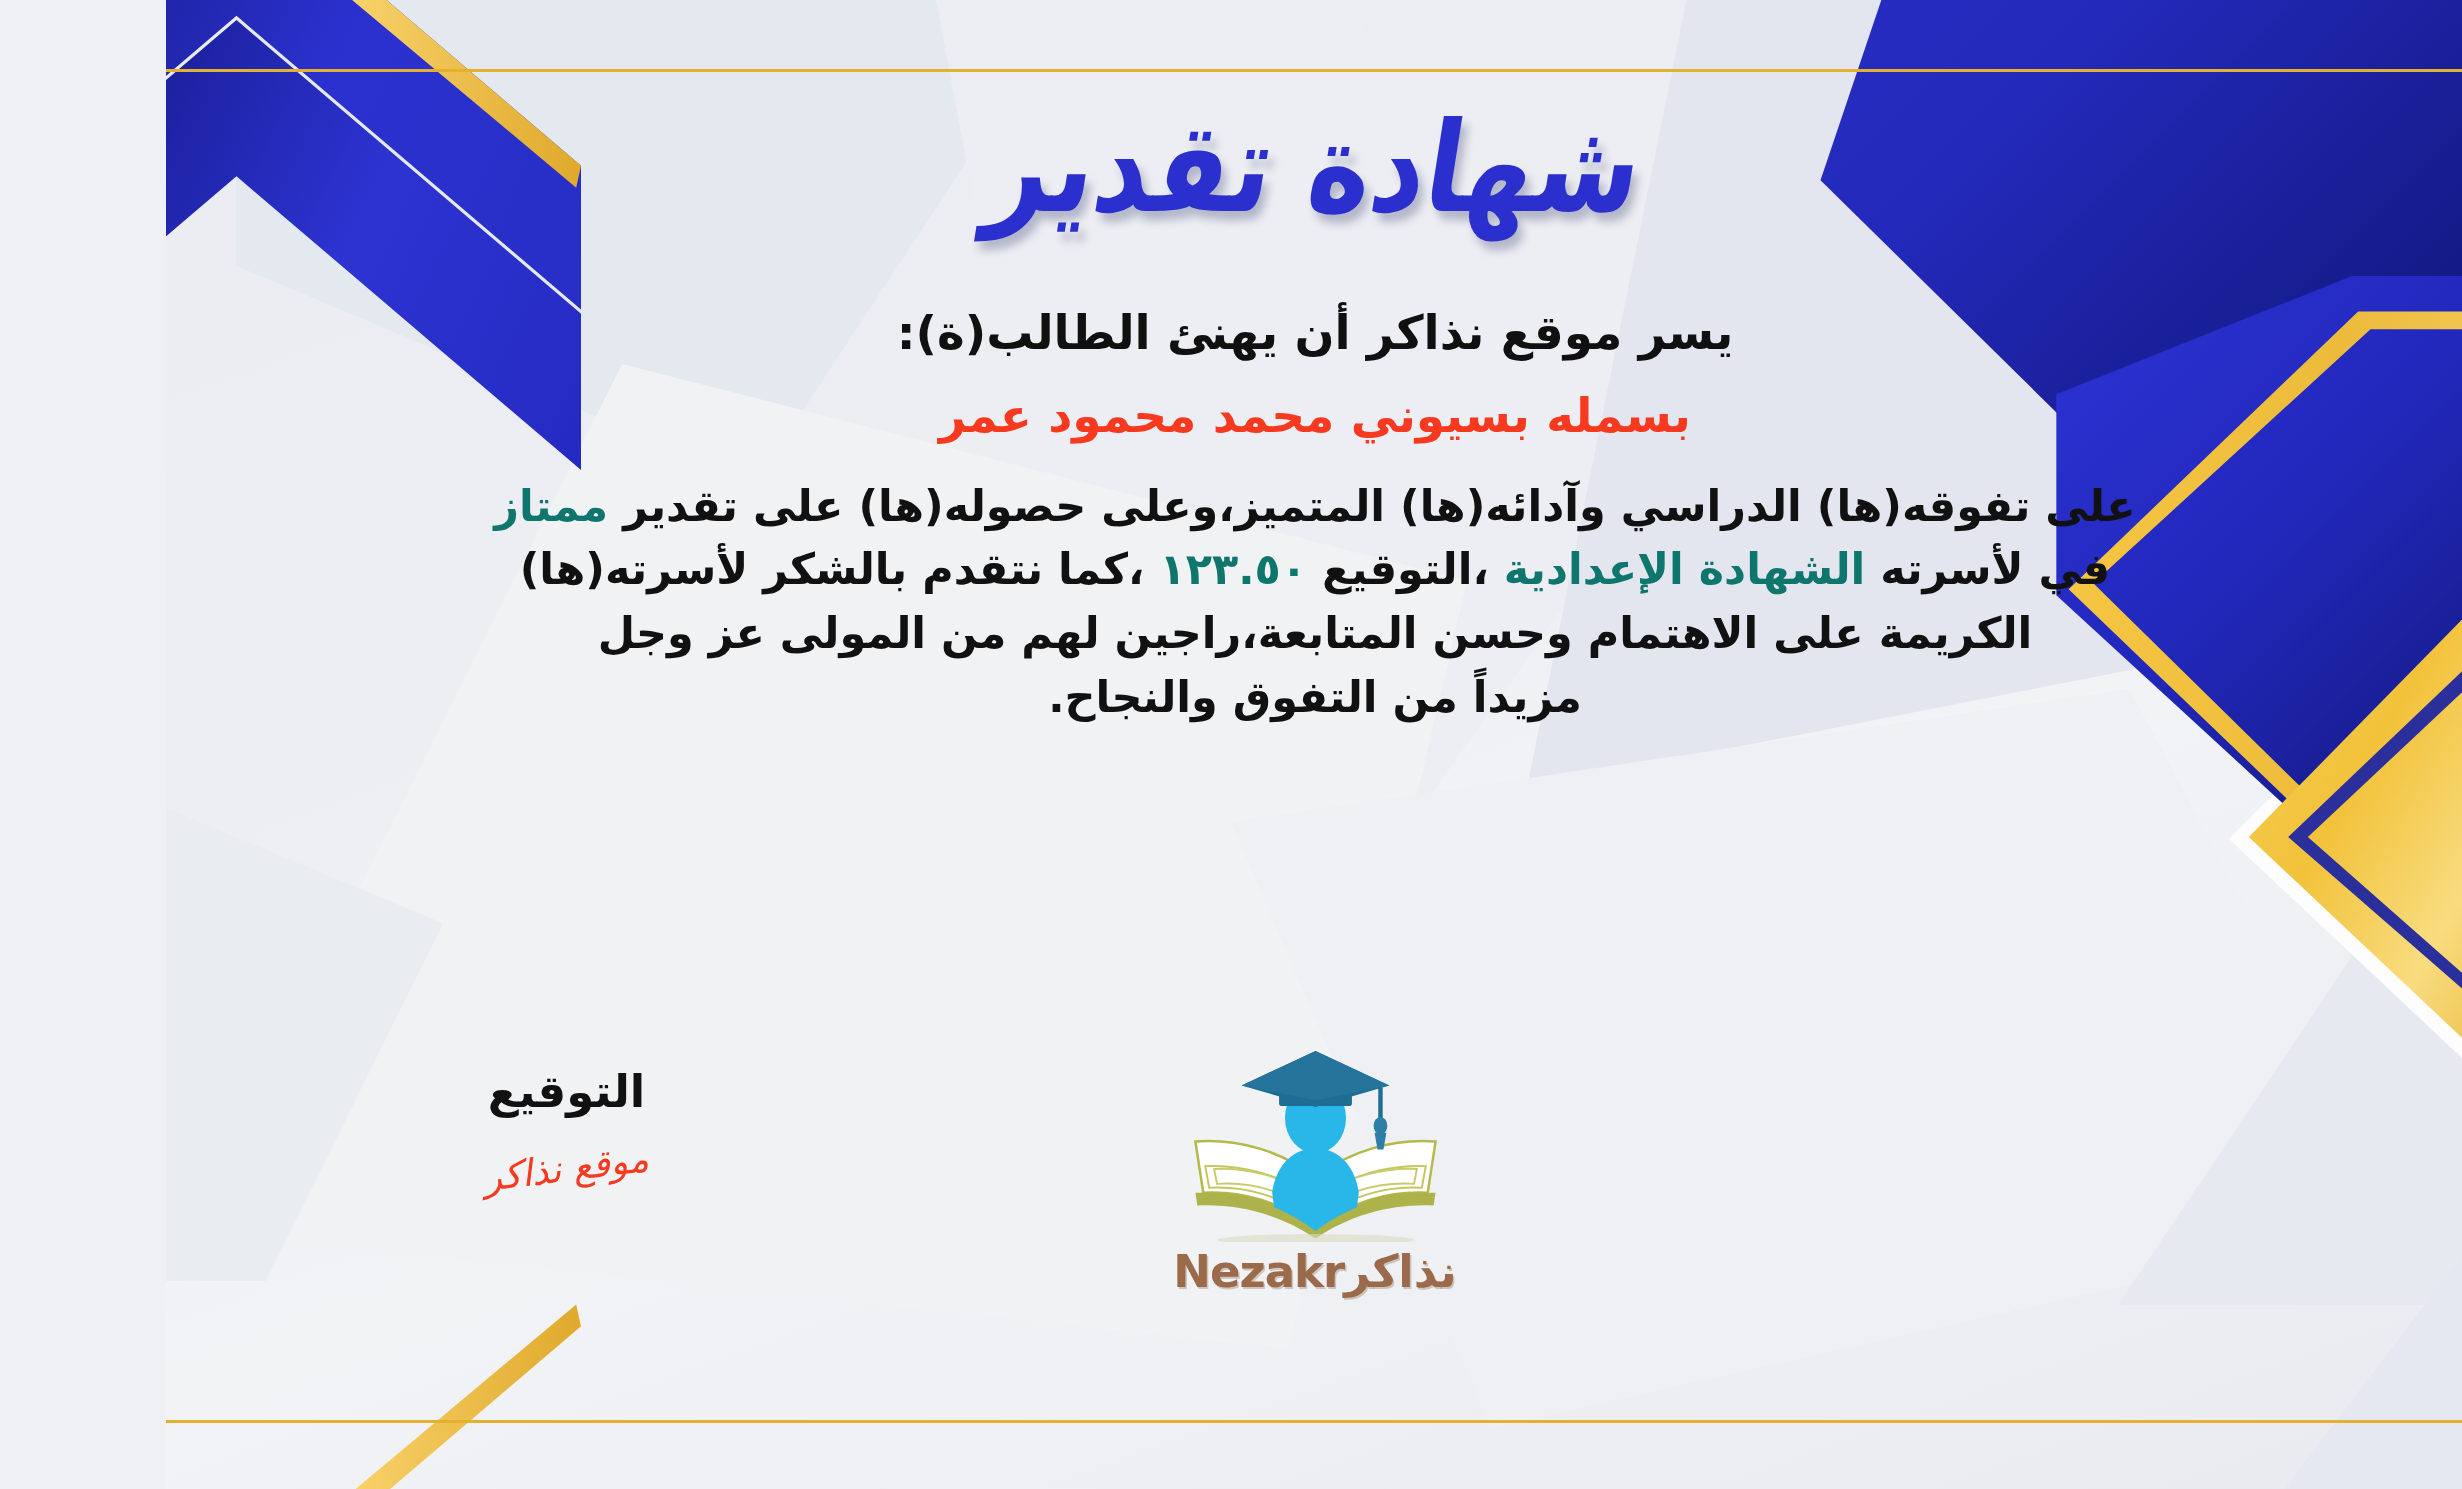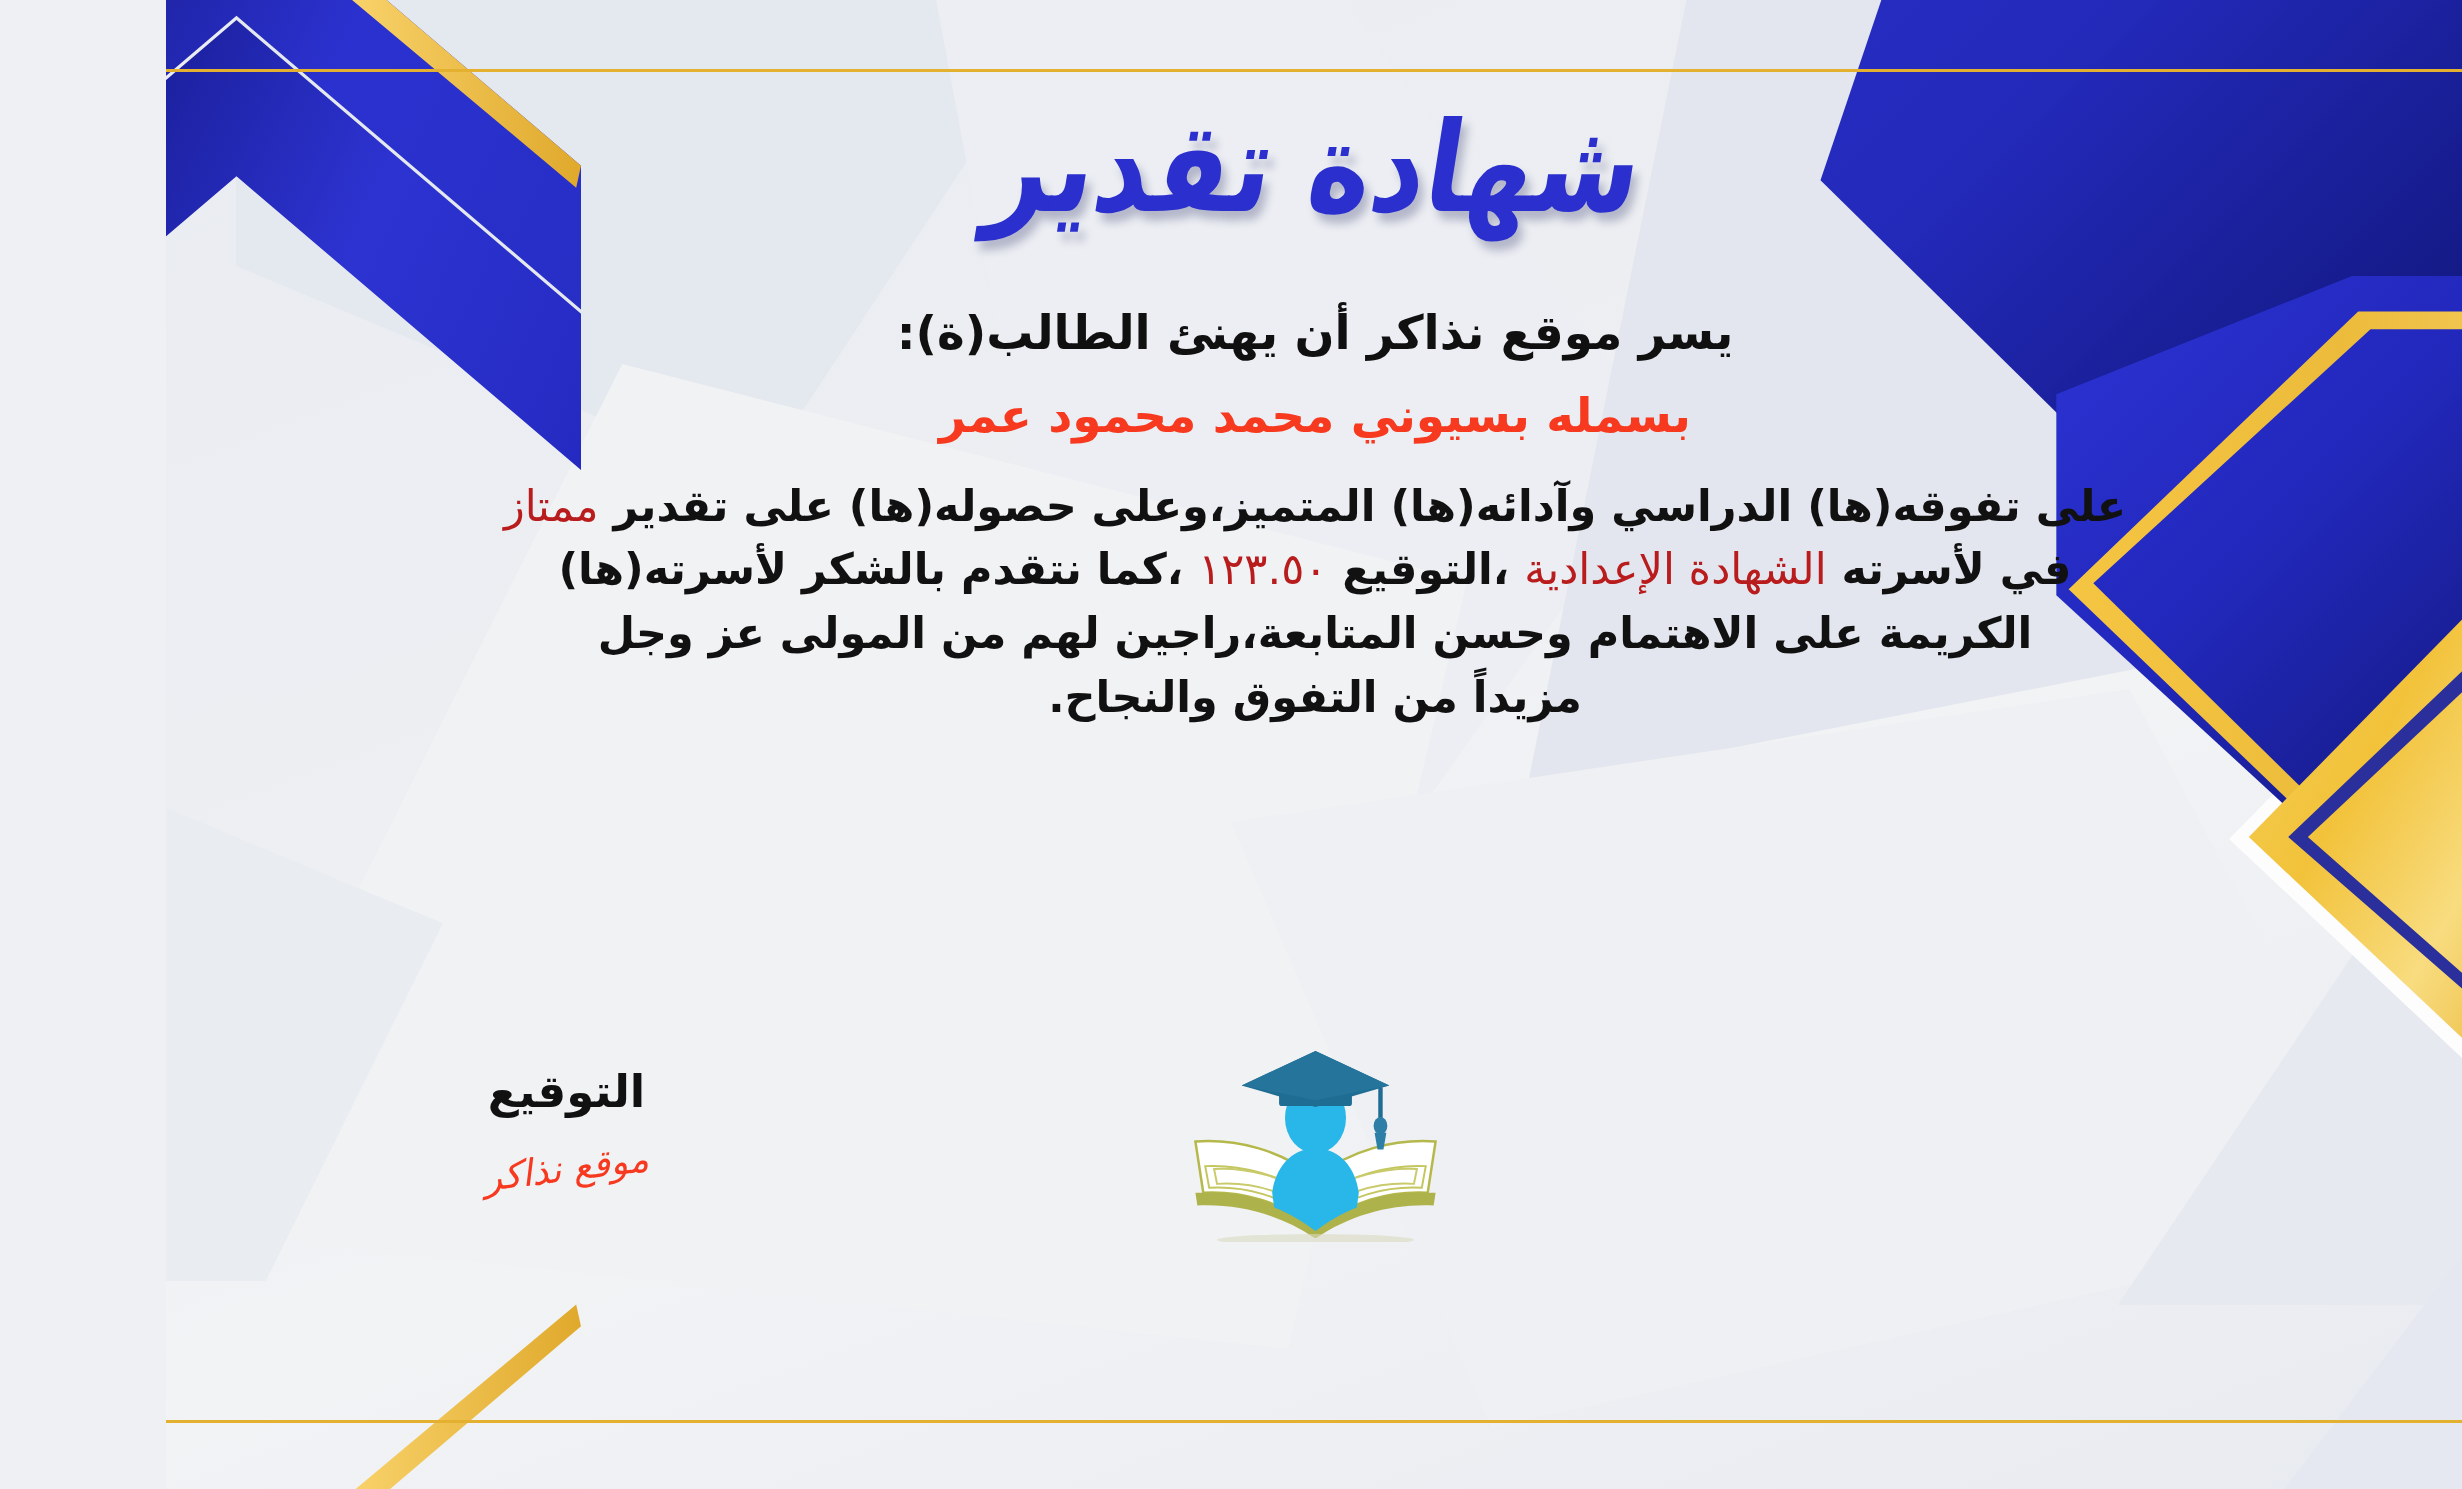--- a/index.html
+++ b/index.html
@@ -186,21 +186,21 @@
     text-align:justify;
     text-align-last:center;
     direction:rtl;
   }
   .para .row { display:block; }
   .row-justified {
     display:flex; justify-content:space-between; align-items:baseline;
     width:100%;
     white-space:nowrap;
   }
-  .hl { color:#b91c1c; font-weight:400; }
+  .hl { color:#0f766e; font-weight:700; }
 
   
   .footer {
     position:absolute;
     left:0; right:0; bottom:64px;
     height:305px;
   }
 
   .sign-block {
     position:absolute;
@@ -346,18 +346,19 @@
             <rect x="254" y="86" width="132" height="14" rx="3" fill="#e9eef2"></rect>
 
             <path d="M320 12 L470 82 L320 126 L170 82 Z" fill="#1f6d93"></path>
             <path d="M320 12 L470 82 L320 112 L170 82 Z" fill="#24749b"></path>
 
             <path d="M452 86 L452 150" stroke="#1f6d93" stroke-width="9" fill="none"></path>
             <ellipse cx="452" cy="164" rx="14" ry="18" fill="#2d7fa8"></ellipse>
             <path d="M440 178 L464 178 L458 212 L446 212 Z" fill="#2d7fa8"></path>
           </svg>
         </div>
+        <div class="logo-text">نذاكرNezakr</div>
       </div>
 
     </div>
   </div>
 </div>
 
 
 </body></html>

